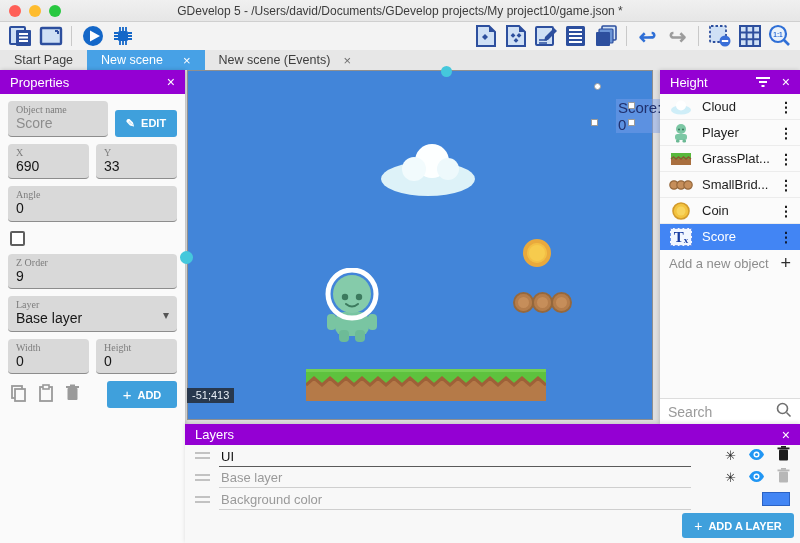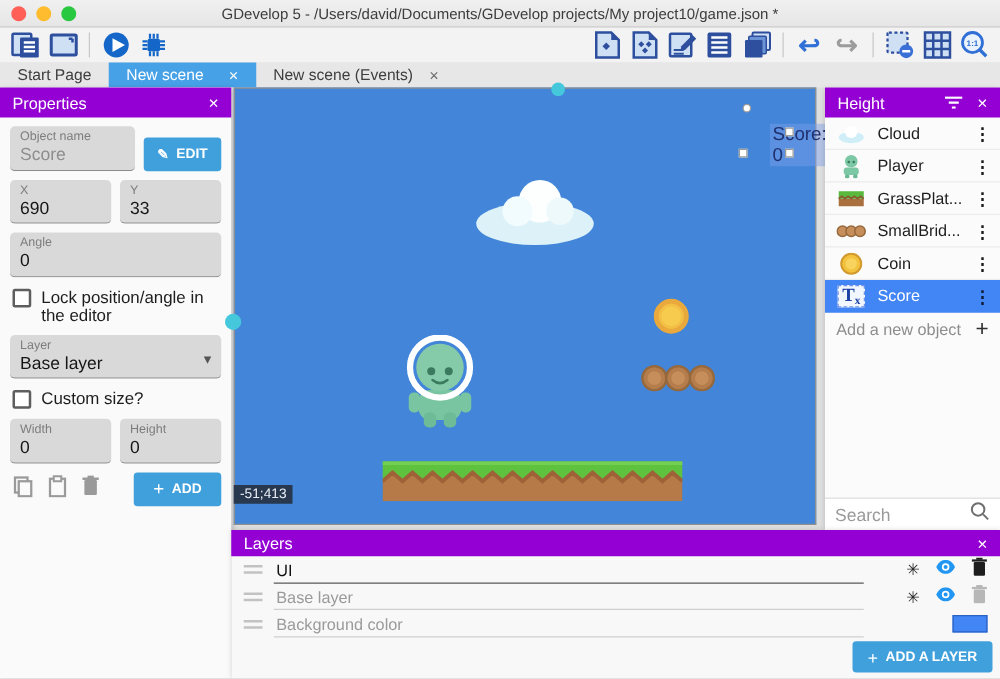--- a/index.html
+++ b/index.html
@@ -35,21 +35,21 @@
   .panelhead { height:24px; background:#9400d3; color:#fff; display:flex; align-items:center;
                padding:0 10px; font-size:13px; flex:none; }
   .panelhead .hx { margin-left:auto; font-size:14px; color:#fff; }
 
   
   .props { position:absolute; left:0; top:0; width:185px; bottom:0; background:#fafafa;
            box-shadow:1px 0 4px rgba(0,0,0,.18); display:flex; flex-direction:column; }
   .pbody { padding:7px 8px 6px; display:flex; flex-direction:column; gap:7px; flex:1; }
   .field { background:#d9d9d9; border-bottom:1px solid #8d8d8d; border-radius:4px;
            padding:3px 8px 3px; min-height:32px; position:relative; }
-  .flabel { font-size:10px; color:#7d7d7d; }
+  .flabel { font-size:10px; color:#7d7d7d;font-family:Liberation Serif, serif; }
   .fvalue { font-size:14px; color:#161616; line-height:1.25; }
   .row2 { display:flex; gap:7px; }
   .row2 .field { flex:1; }
   .namerow { display:flex; gap:7px; align-items:flex-end; }
   .namerow .field { flex:1; }
   .namerow .fvalue { color:#8d8d8d; }
   .btn { background:#3fa0dc; color:#fff; border-radius:3px; font-size:11px; font-weight:bold;
          display:flex; align-items:center; justify-content:center; gap:6px; height:27px; cursor:pointer; }
   .editbtn { width:62px; flex:none; }
   .cbrow { display:flex; gap:8px; align-items:flex-start; padding:1px 0 1px 2px; font-size:13.5px; color:#1d1d1d; }
@@ -265,34 +265,33 @@
           </div>
         </div>
 
         <div class="field">
           <div class="flabel">Angle</div>
           <div class="fvalue">0</div>
         </div>
 
         <div class="cbrow">
           <span class="cb"></span>
-          <span>Lock position/angle in the editor</span>
-        </div>
-
+        </div>
+
+        <div class="field">
+          <div class="flabel">Z Order</div>
+          <div class="fvalue">9</div>
+        </div>
 
         <div class="field">
           <div class="flabel">Layer</div>
           <div class="fvalue">Base layer</div>
           <span class="ddarrow">▾</span>
         </div>
 
-        <div class="cbrow">
-          <span class="cb"></span>
-          <span>Custom size?</span>
-        </div>
 
         <div class="row2">
           <div class="field">
             <div class="flabel">Width</div>
             <div class="fvalue">0</div>
           </div>
           <div class="field">
             <div class="flabel">Height</div>
             <div class="fvalue">0</div>
           </div>

